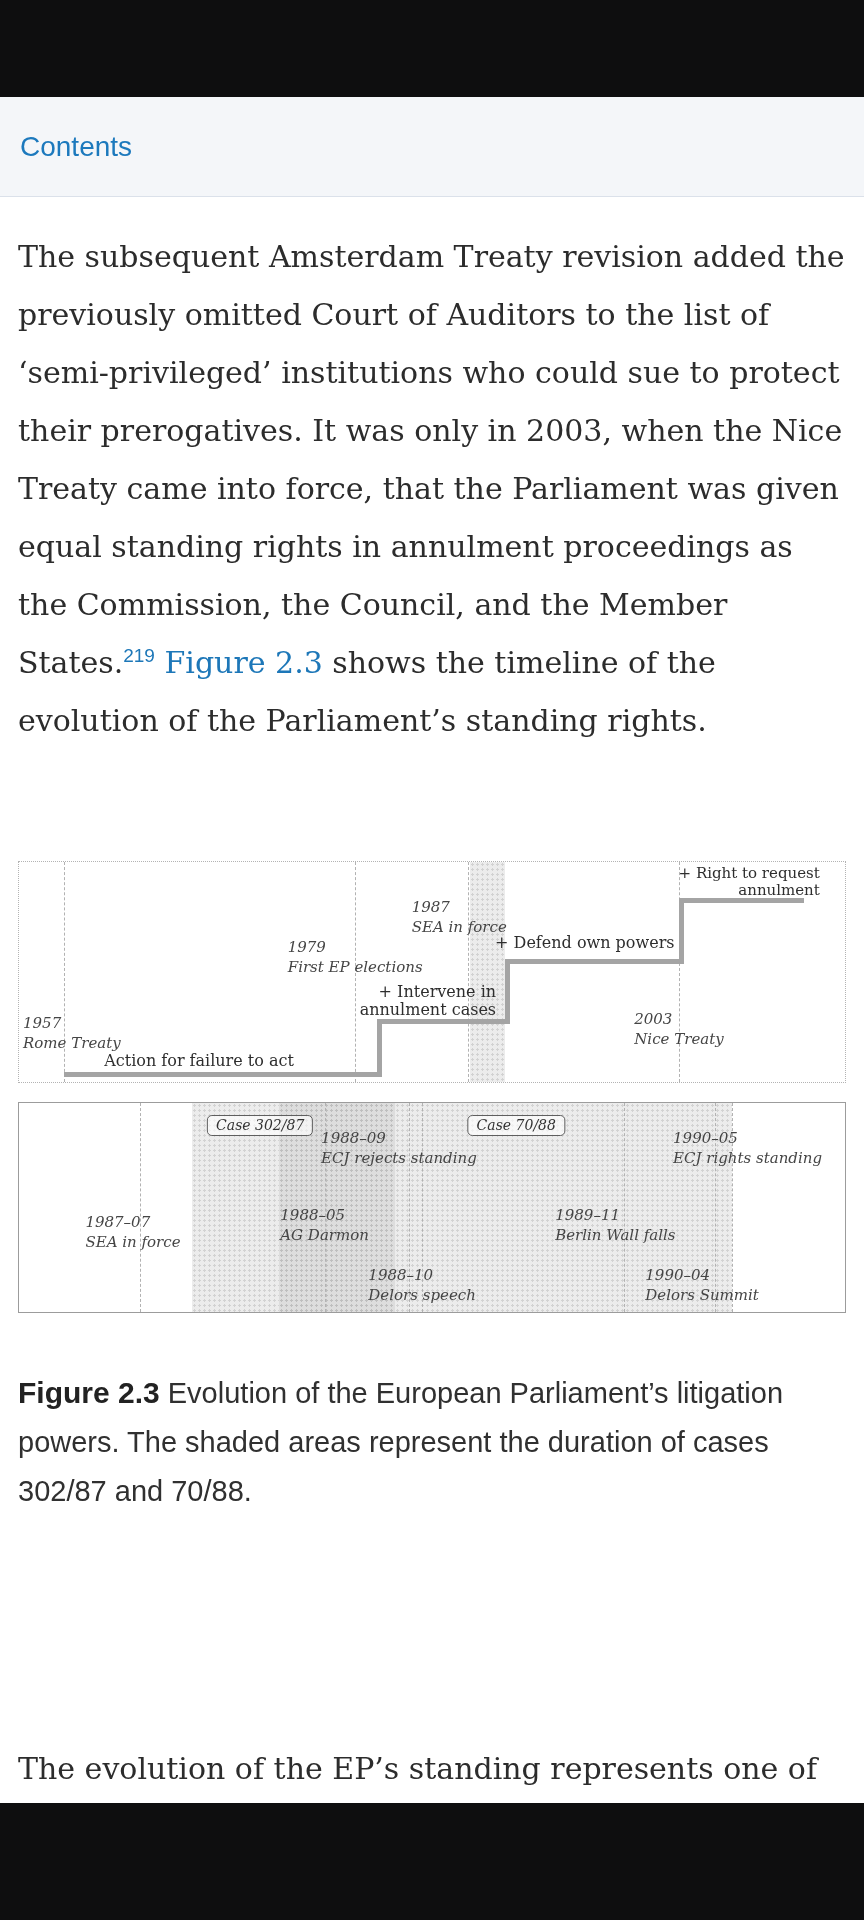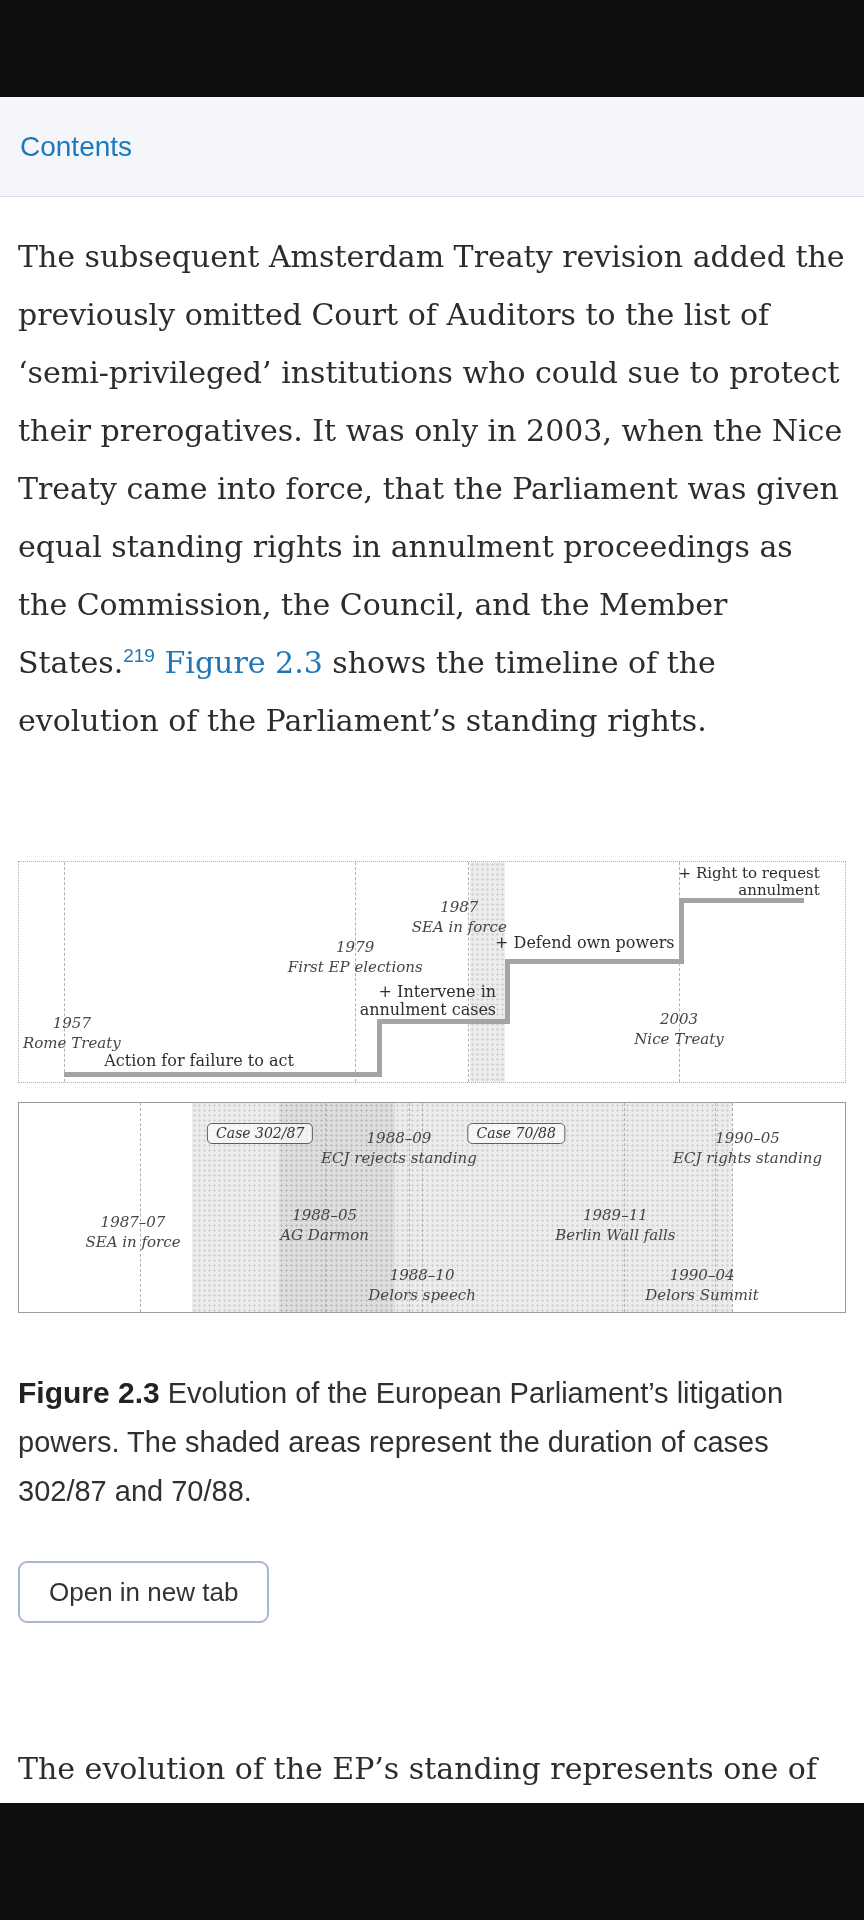--- a/index.html
+++ b/index.html
@@ -26,28 +26,28 @@
   .chart2{height:211px;border:1px solid #9c9c9c;margin-top:19px;}
 
   .vl{position:absolute;top:0;bottom:0;width:0;border-left:1px dashed #b2b2b2;}
   .band{position:absolute;top:0;bottom:0;background-color:#ececec;
         background-image:radial-gradient(#d2d2d2 1px, transparent 1.2px);background-size:5px 5px;}
   .band.dark{background-color:#dddddd;background-image:radial-gradient(#bebebe 1px, transparent 1.2px);}
   .sg{position:absolute;background:#a4a4a4;}
   .sg.h{height:5px;}
   .sg.v{width:5px;}
 
-  .yr{position:absolute;transform:translateX(-50%);text-align:center;width:max-content;
+  .yr{position:absolute;transform:translateX(-50%);text-align:left;width:max-content;
       font-family:"DejaVu Serif", serif;font-style:italic;font-size:15px;line-height:1.3;color:#454545;}
   .pw{position:absolute;transform:translateX(-50%);text-align:right;width:max-content;
       font-family:"DejaVu Serif", serif;font-weight:normal;font-size:16px;line-height:1.15;
       color:#2e2e2e;white-space:pre-line;}
   .case-box{position:absolute;transform:translateX(-50%);width:max-content;
       font-family:"DejaVu Serif", serif;font-style:italic;font-size:14px;line-height:1.2;color:#333;
-      border:1px solid #5f5f5f;border-radius:5px;padding:1px 8px;background:rgba(255,255,255,0.65);margin-top:8px;}
+      border:1px solid #5f5f5f;border-radius:5px;padding:1px 8px;background:rgba(255,255,255,0.65);}
 
   .caption{position:absolute;top:1368px;left:18px;width:822px;font-size:29px;line-height:49px;color:#303030;}
   .caption .cap-label{font-weight:bold;font-size:30px;color:#222;}
 
   .btnrow{position:absolute;top:1561px;left:18px;display:flex;gap:17px;}
   .btn{height:62px;padding:0 29px;background:#fff;border:2px solid #a9b6d2;border-radius:9px;
        font-family:"Liberation Sans", sans-serif;font-size:26px;color:#333;display:flex;align-items:center;cursor:pointer;}
 </style>
 </head>
 <body>
@@ -145,18 +145,17 @@
     <div class="yr" style="left:88.2%;top:26px">
       <div>1990–05</div>
       <div>ECJ rights standing</div>
     </div>
   </div>
 </div>
 
 <div class="caption"><span class="cap-label">Figure 2.3</span> <span>Evolution of the European Parliament’s litigation powers. The shaded areas represent the duration of cases 302/87 and 70/88.</span></div>
 
 <div class="btnrow">
-  <button class="btn">Open in new tab</button>
 </div>
 
 <p class="body-para para2">The evolution of the EP’s standing represents one of the most important developments for</p>
 
 <div class="bottombar"></div>
 
 </body></html>

